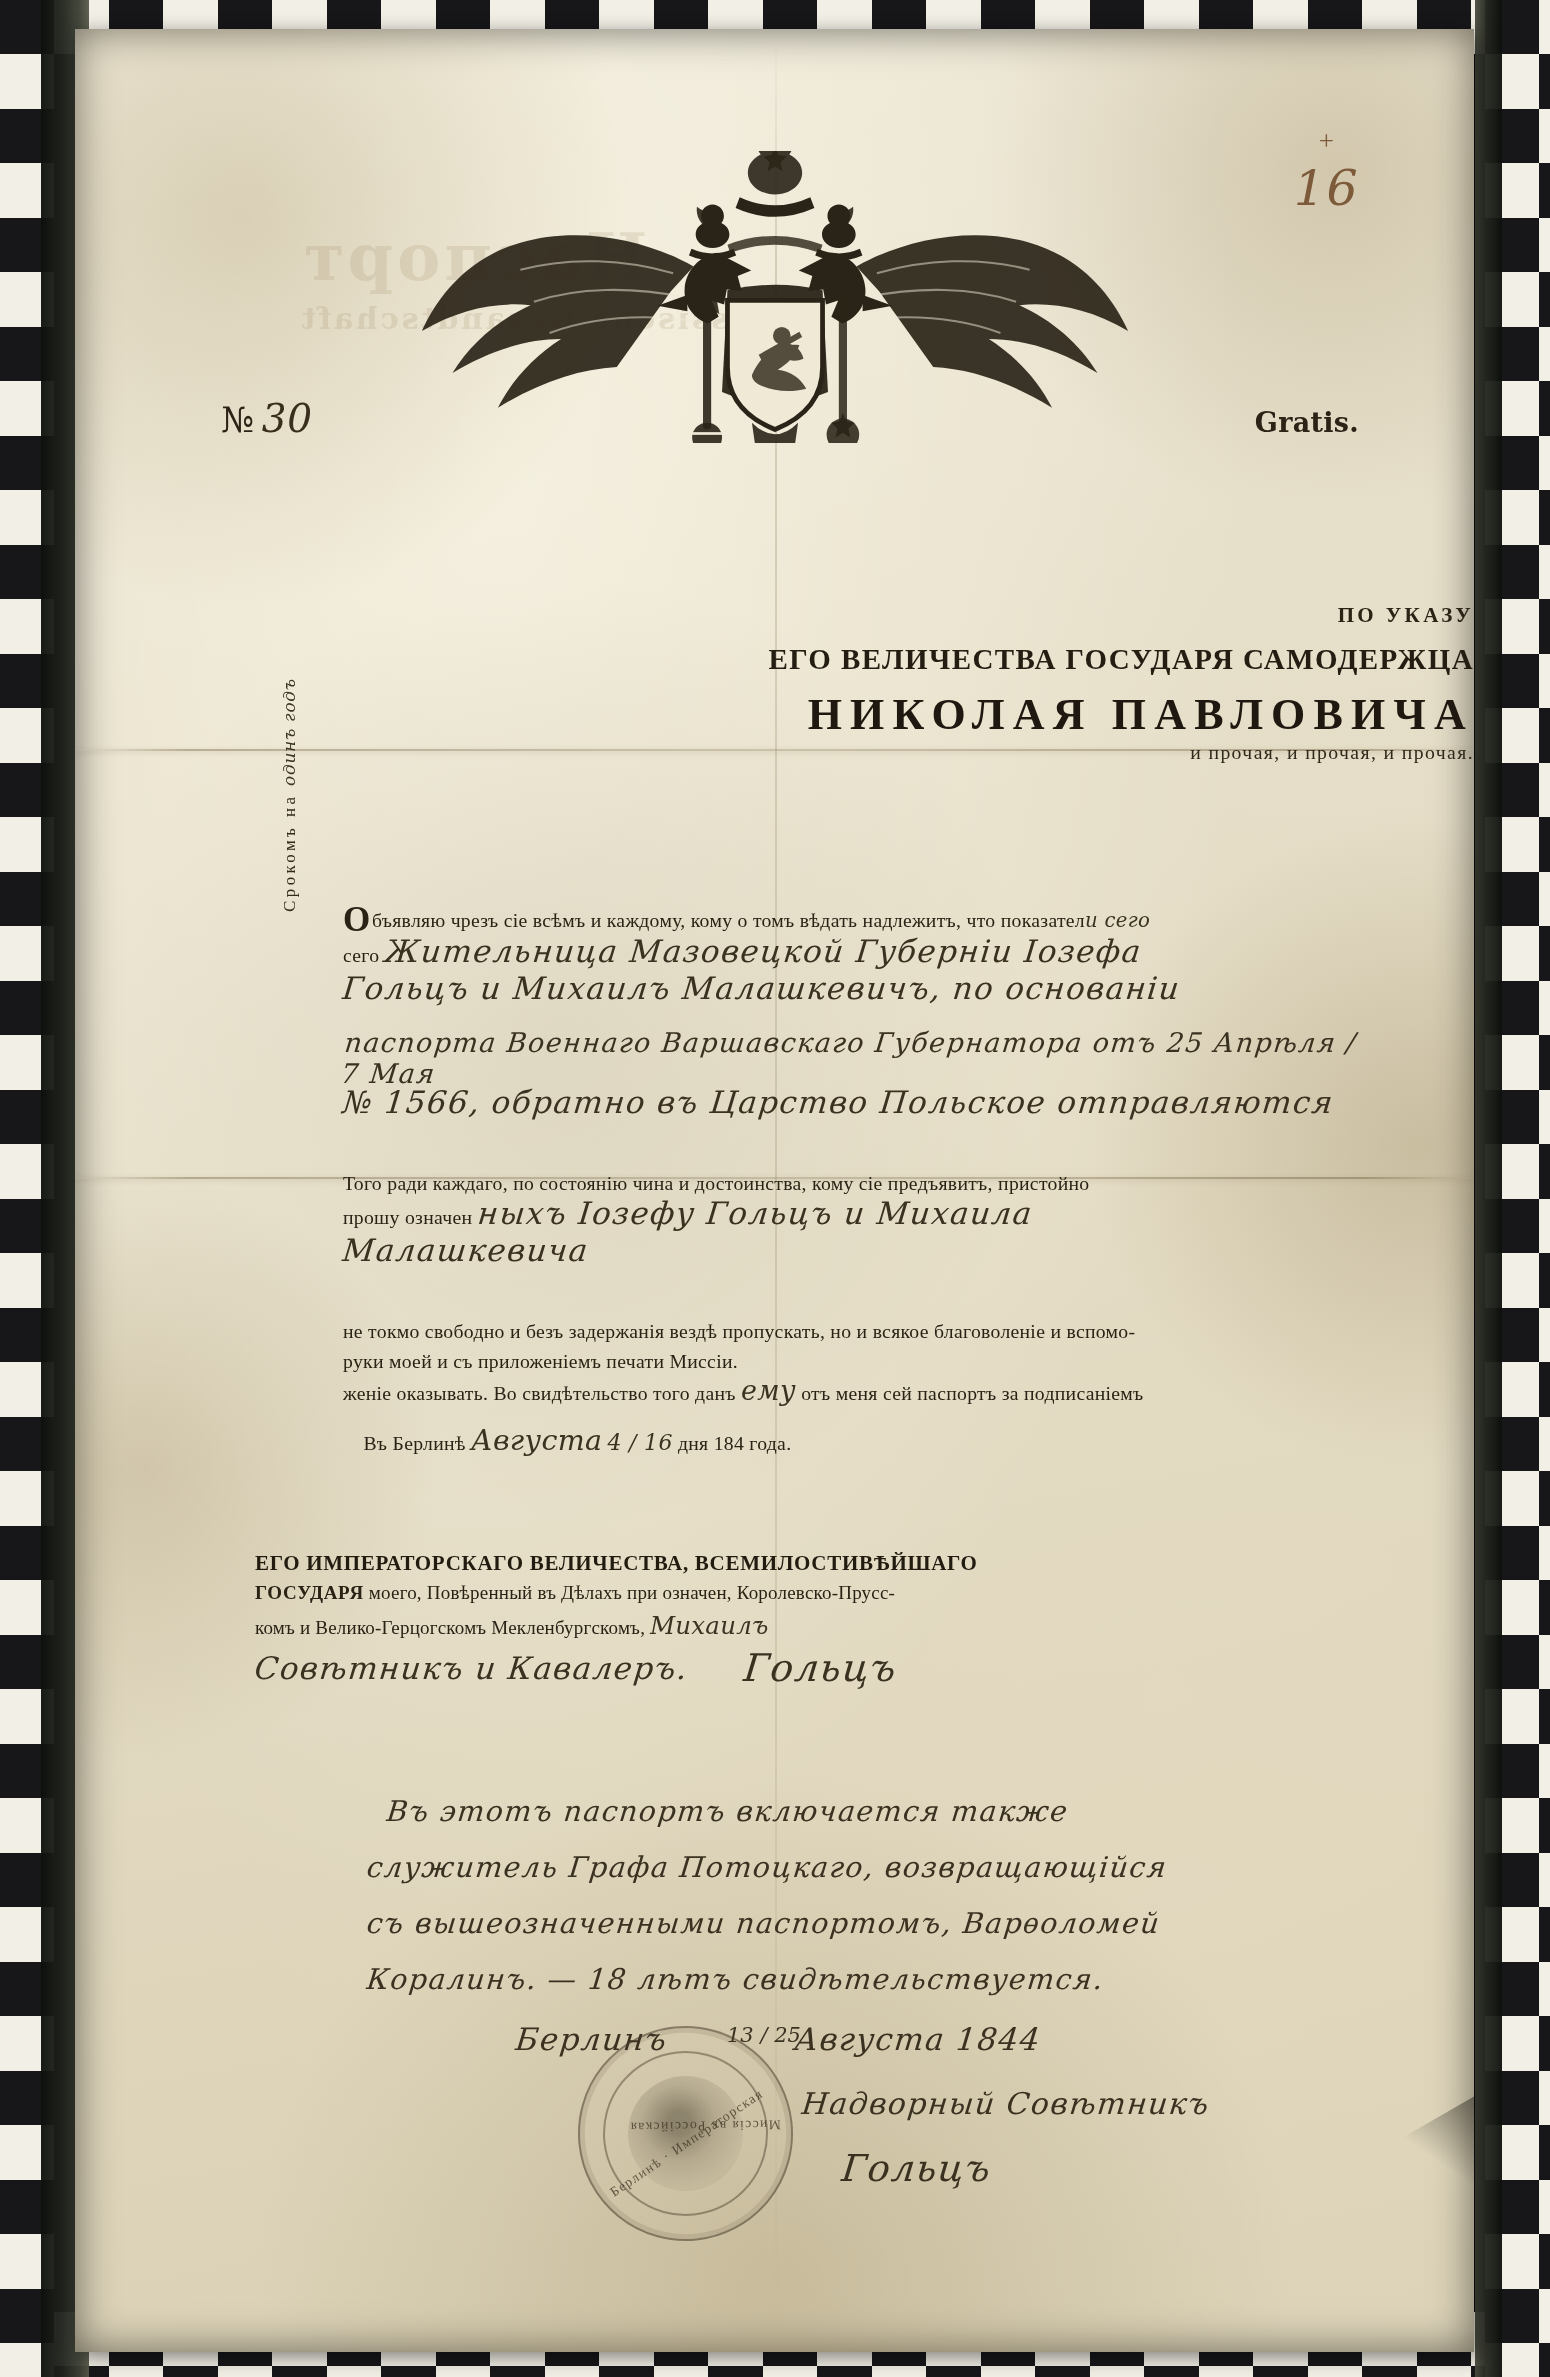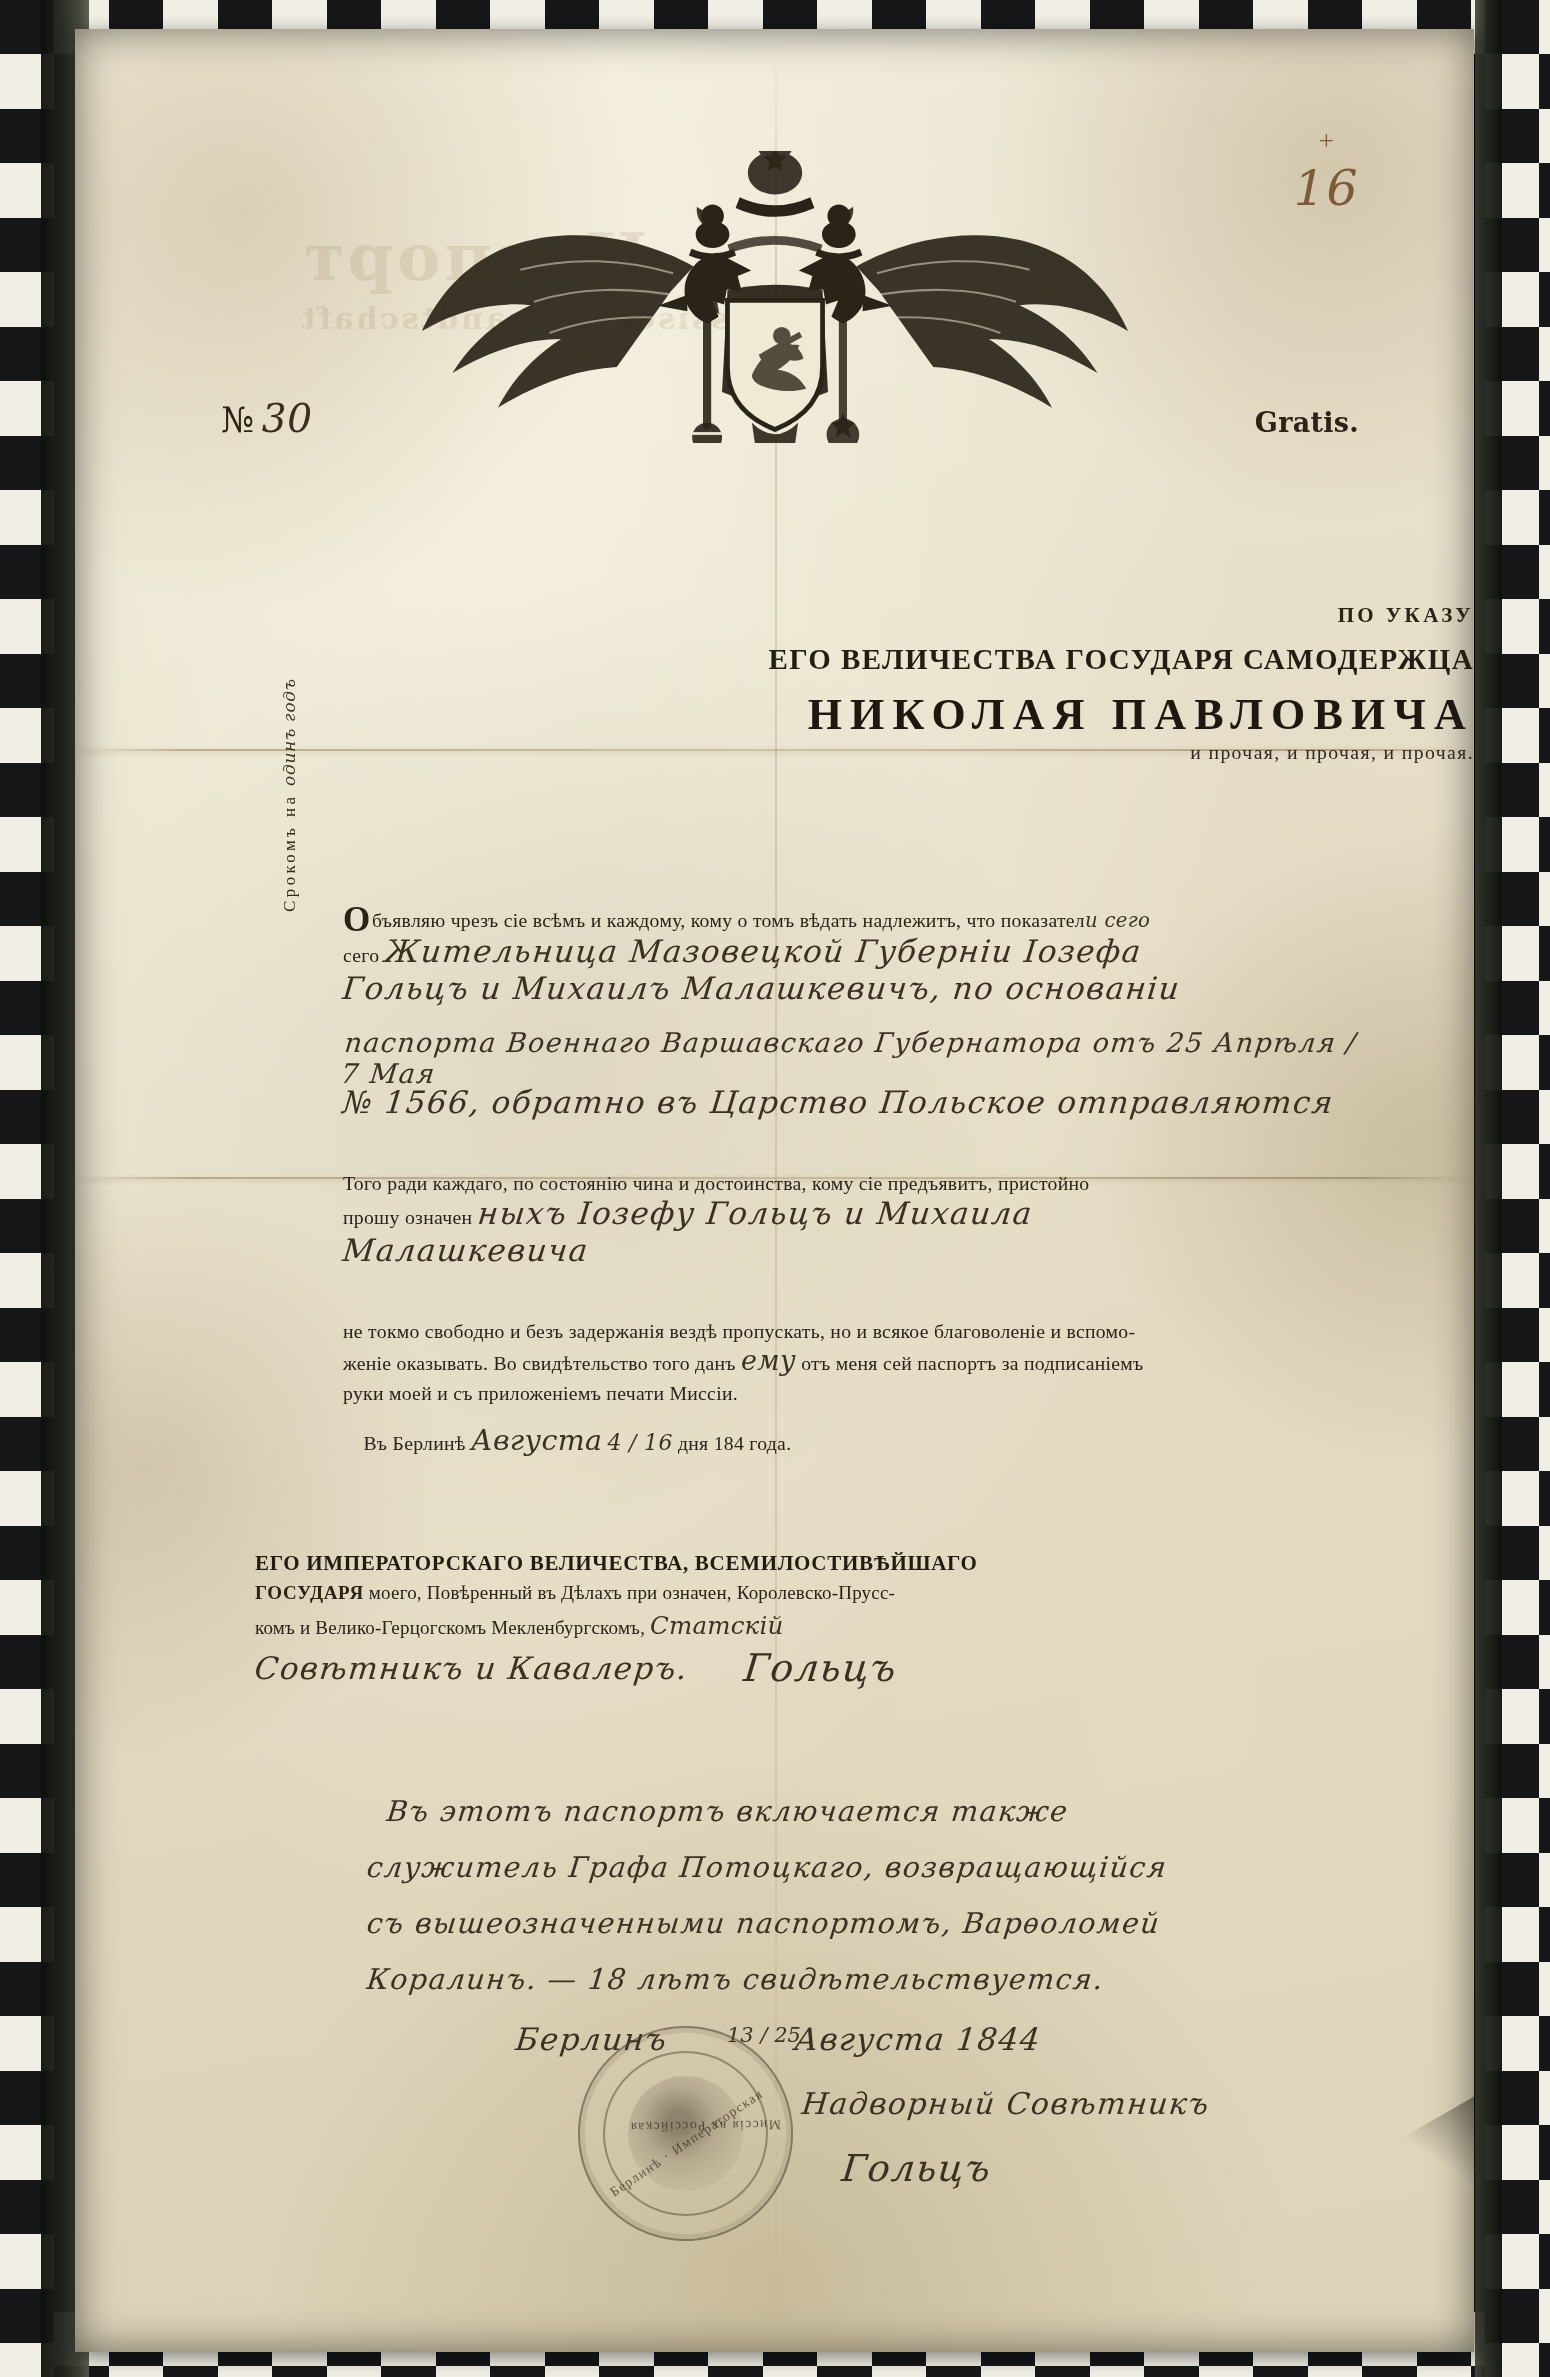--- a/index.html
+++ b/index.html
@@ -469,45 +469,45 @@
           <span class="hand-big">ныхъ Іозефу Гольцъ и Михаила</span>
         </div>
 
         <div class="ms-row">
           <span class="hand-big">Малашкевича</span>
         </div>
 
         <div class="gap"></div>
 
         <div class="pline para">не токмо свободно и безъ задержанія вездѣ пропускать, но и всякое благоволеніе и вспомо-</div>
+        <div class="pline">руки моей и съ приложеніемъ печати Миссіи.</div>
         <div class="pline">
           <span>женіе оказывать.  Во свидѣтельство того данъ</span>
           <span class="hand" style="font-size:27px">ему</span>
           <span>отъ меня сей паспортъ за подписаніемъ</span>
         </div>
-        <div class="pline">руки моей и съ приложеніемъ печати Миссіи.</div>
 
         <div class="pline" style="margin-top:17.7px; padding-left:20.4px;">
           <span>Въ Берлинѣ</span>
           <span class="hand" style="font-size:28.5px">Августа</span>
           <span class="hand" style="font-size:22px">4 / 16</span>
           <span>дня 184</span>
           <span>года.</span>
         </div>
       </div>
 
       <div class="sig-block">
         <div class="sig-l1">ЕГО ИМПЕРАТОРСКАГО ВЕЛИЧЕСТВА,  ВСЕМИЛОСТИВѢЙШАГО</div>
         <div class="sig-l2">
           <b>ГОСУДАРЯ</b>
           <span>моего,  Повѣренный въ Дѣлахъ при означен,  Королевско-Прусс-</span>
         </div>
         <div class="sig-l3">
           <span>комъ и Велико-Герцогскомъ Мекленбургскомъ,</span>
-          <span class="hand" style="font-size:24.5px">Статскій</span>
+          <span class="hand" style="font-size:24.5px">Михаилъ</span>
         </div>
         <div style="position:relative;height:75px;margin-top:9.5px;">
           <span class="hand-big" style="position:absolute;left:0;top:0;">Совѣтникъ и Кавалеръ.</span>
           <span class="hand-big" style="position:absolute;left:489px;top:-4.1px;font-size:38px;">Гольцъ</span>
         </div>
       </div>
 
       <div style="position:absolute;left:292px;right:129px;top:1766px;">
         <div style="height:56px;position:relative;">
           <span class="hand-big" style="position:absolute;left:20.4px;top:0;font-size:28.5px;">Въ этотъ паспортъ включается также</span>

